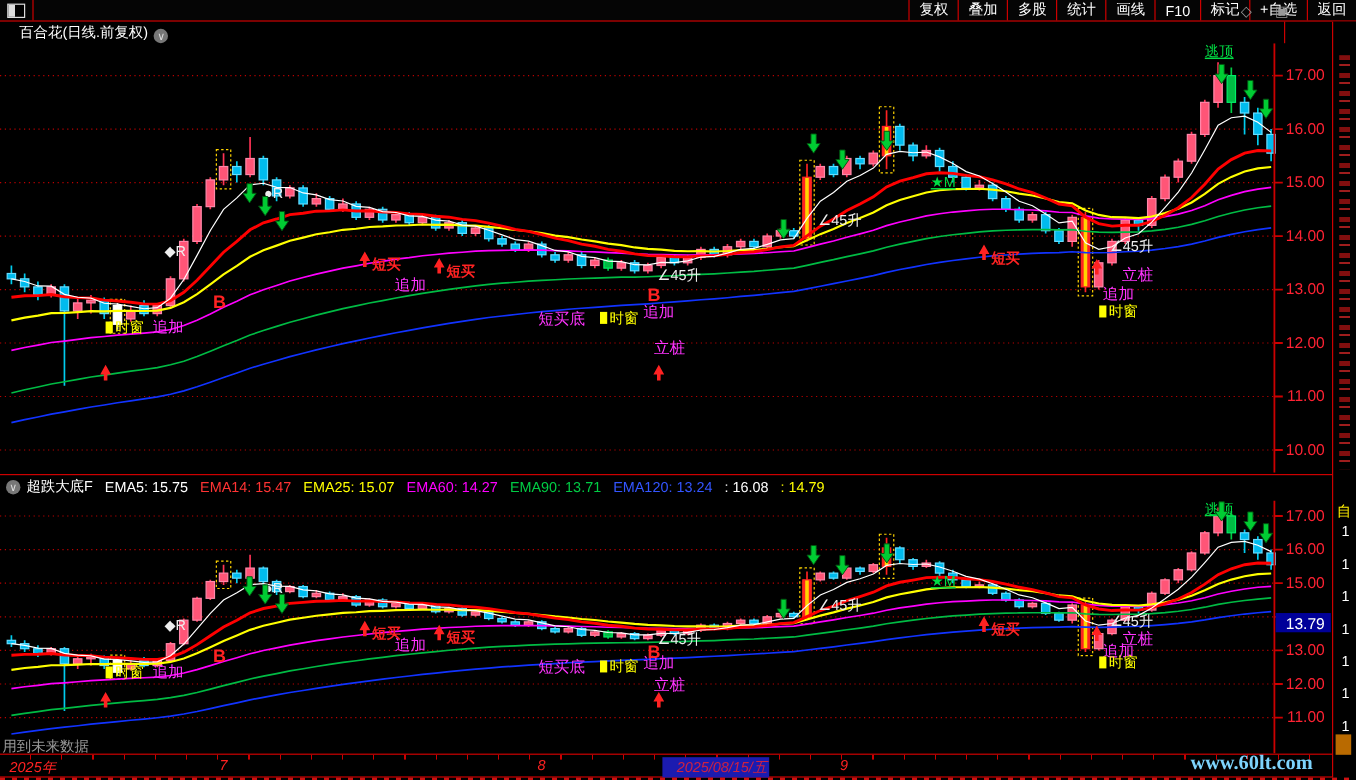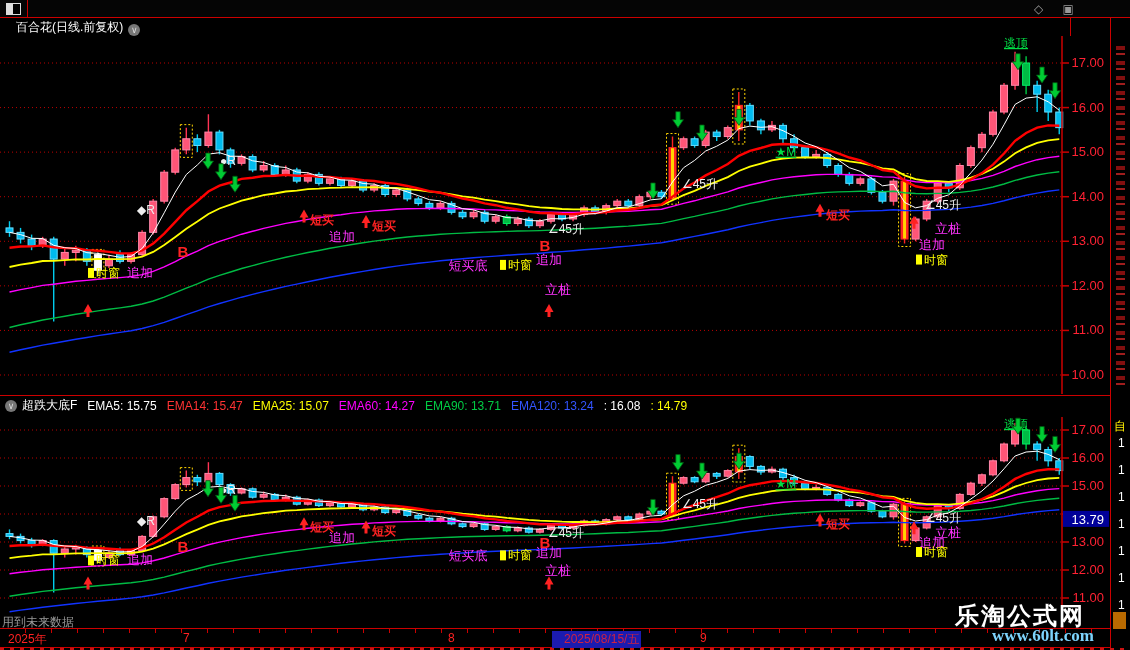--- a/index.html
+++ b/index.html
@@ -22,21 +22,21 @@
   .maitem{margin-right:10px;white-space:nowrap;}
   #title-icons{position:absolute;left:1034px;top:2px;color:#999;font-size:12px;letter-spacing:8px;}
   
   .redline{position:absolute;left:0;width:1110px;height:0;border-top:1px solid #cc0000;}
   #subheader{position:absolute;left:0;top:396px;width:1110px;height:19px;display:flex;align-items:center;font-size:12px;color:#fff;}
   
   #pane-top,#pane-bottom{position:absolute;left:0;}
   
   #dateaxis{position:absolute;left:0;top:628px;width:1110px;height:18px;border-top:1px solid #cc0000;
             border-bottom:1px solid #cc0000;font-size:12px;color:#ff2222;}
-  #dateaxis .dlabel{position:absolute;top:2px;white-space:nowrap;}
+  #dateaxis .dlabel{position:absolute;top:2px;white-space:nowrap;font-style:italic;}
   #dateaxis .dlabel.hl{background:#1b1bb0;color:#cc2244;padding:0 2px;}
   #dateticks{position:absolute;left:0;top:0;width:1110px;height:4px;
      background:repeating-linear-gradient(90deg,transparent 0 25px,#cc0000 25px 26px);}
   
   #edgestrip{position:absolute;left:1110px;top:18px;width:20px;height:630px;background:#000;border-left:1px solid #cc0000;}
   #glyphnoise{position:absolute;left:5px;top:28px;width:9px;height:345px;opacity:.85;
      background:repeating-linear-gradient(180deg,#991111 0 4px,#000 4px 7px,#bb2222 7px 9px,#000 9px 15px);}
   #strip-tab{position:absolute;left:3px;top:400px;color:#ffee00;font-size:12px;}
   .strip-digit{position:absolute;left:7px;color:#fff;font-size:12px;}
   #strip-block{position:absolute;left:2px;top:594px;width:13px;height:17px;background:#b96a00;}
@@ -50,20 +50,31 @@
   .vred{position:absolute;width:0;border-left:1px solid #cc0000;}
 </style>
 </head>
 <body>
 
 <div id="screen">
 
   <div id="toolbar">
     <div id="win-icon"></div>
     <div id="tb-sep"></div>
+    <div id="tb-right">
+        <span class="tb-btn">复权</span>
+        <span class="tb-btn">叠加</span>
+        <span class="tb-btn">多股</span>
+        <span class="tb-btn">统计</span>
+        <span class="tb-btn">画线</span>
+        <span class="tb-btn">F10</span>
+        <span class="tb-btn">标记</span>
+        <span class="tb-btn">+自选</span>
+        <span class="tb-btn">返回</span>
+      </div>
   </div>
 
   <div id="titlebar">
     <span id="stock-title">百合花(日线.前复权)</span>
     <span class="chev">∨</span>
   </div>
   <div id="title-icons">◇ ▣</div>
 
   <svg id="pane-top" width="1110" height="358" viewBox="0 36 1110 358" style="top:36px">
       <line x1="0" y1="63" x2="1062" y2="63" stroke="#bb0000" stroke-width="1" stroke-dasharray="1 3"></line>
@@ -651,17 +662,16 @@
         <span class="strip-digit" style="top: 526px;">1</span>
         <span class="strip-digit" style="top: 553px;">1</span>
         <span class="strip-digit" style="top: 580px;">1</span>
       </div>
     <div id="strip-block"></div>
   </div>
 
   <div class="vred" style="left:1070px;top:18px;height:18px"></div>
 
   <div id="futurenote">用到未来数据</div>
-  <div id="wm1">乐淘公式网</div>
   <div id="wm2">www.60lt.com</div>
 
   <div id="cutstrip"></div>
 </div>
 
 </body></html>

